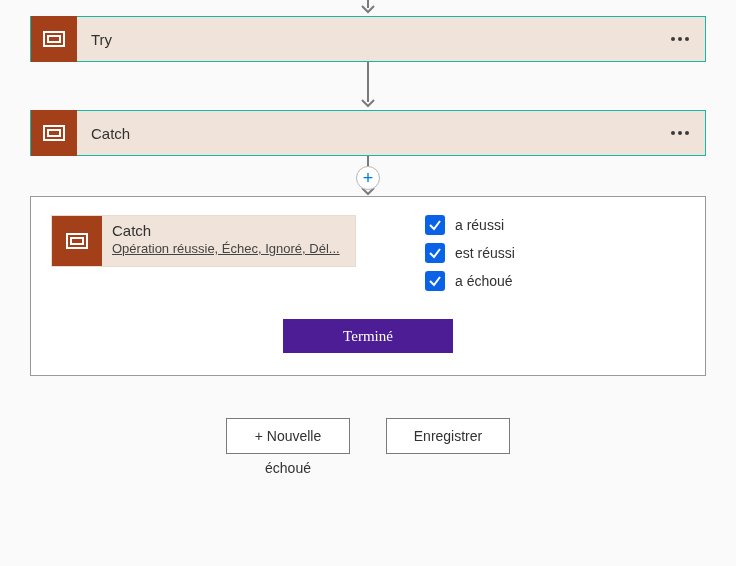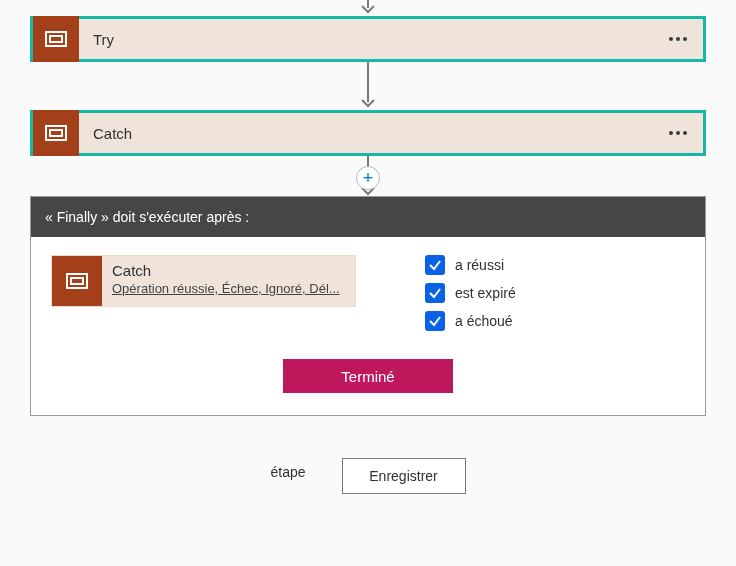--- a/index.html
+++ b/index.html
@@ -50,21 +50,21 @@
     align-items: center;
     justify-content: center;
     color: #0078d4;
     font-size: 18px;
     line-height: 1;
     cursor: pointer;
     z-index: 2;
   }
   .step-block {
     margin: 0 30px;
-    border: 3px solid #14b8a6;
+    border: 1px solid #14b8a6;
     background: #f0e4da;
     display: flex;
     align-items: center;
     height: 46px;
     position: relative;
   }
   .step-icon {
     width: 46px;
     height: 46px;
     background: #a3401a;
@@ -169,25 +169,25 @@
   .btn-row {
     display: flex;
     justify-content: center;
     gap: 24px;
     margin-top: 28px;
   }
   .btn {
     width: 170px;
     height: 34px;
     border: none;
-    background: #be185d;
+    background: #4c1d95;
     color: #fff;
     font-size: 15px;
     cursor: pointer;
-    font-family: Liberation Sans, sans-serif;
+    font-family: Liberation Serif, serif;
   }
   .footer {
     display: flex;
     justify-content: center;
     gap: 36px;
     margin-top: 42px;
   }
   .footer-btn {
     width: 124px;
     height: 36px;
@@ -270,21 +270,20 @@
     <svg width="20" height="40" style="position:absolute;top:0">
         <line x1="10" y1="0" x2="10" y2="32" stroke="#7a7a7a" stroke-width="2"></line>
         <polyline points="4,32 10,38 16,32" fill="none" stroke="#7a7a7a" stroke-width="2"></polyline>
       </svg>
     <div class="plus-btn">
         <span>+</span>
       </div>
   </div>
 
   <div class="panel">
-    <div class="panel-header">« Finally » doit s'exécuter après :</div>
     <div class="panel-body">
       <div class="body-row">
         <div class="catch-card">
           <div class="step-icon">
             <svg width="24" height="24" viewBox="0 0 24 24">
                 <rect x="2" y="5" width="20" height="14" fill="none" stroke="#fff" stroke-width="2"></rect>
                 <rect x="6" y="9" width="12" height="6" fill="none" stroke="#fff" stroke-width="2"></rect>
               </svg>
           </div>
           <div class="card-body">
@@ -300,38 +299,41 @@
                 </svg>
               </span>
             <span>a réussi</span>
           </label>
           <label class="check-item">
             <span class="cb">
                 <svg width="14" height="14" viewBox="0 0 14 14">
                   <polyline points="2,7 6,11 12,3" fill="none" stroke="#fff" stroke-width="2"></polyline>
                 </svg>
               </span>
-            <span>est expiré</span>
+            <span>est réussi</span>
           </label>
           <label class="check-item">
             <span class="cb">
                 <svg width="14" height="14" viewBox="0 0 14 14">
                   <polyline points="2,7 6,11 12,3" fill="none" stroke="#fff" stroke-width="2"></polyline>
                 </svg>
               </span>
             <span>a échoué</span>
           </label>
         </div>
       </div>
       <div class="btn-row">
         <button class="btn">Terminé</button>
       </div>
     </div>
   </div>
 
   <div class="footer">
     <div class="newstep-wrap">
-      <div class="line2">étape</div>
+      <button class="footer-btn newstep">
+        <span>+ Nouvelle</span>
+      </button>
+      <div class="line2">échoué</div>
     </div>
     <button class="footer-btn">Enregistrer</button>
   </div>
 
 </div>
 
 </body></html>

